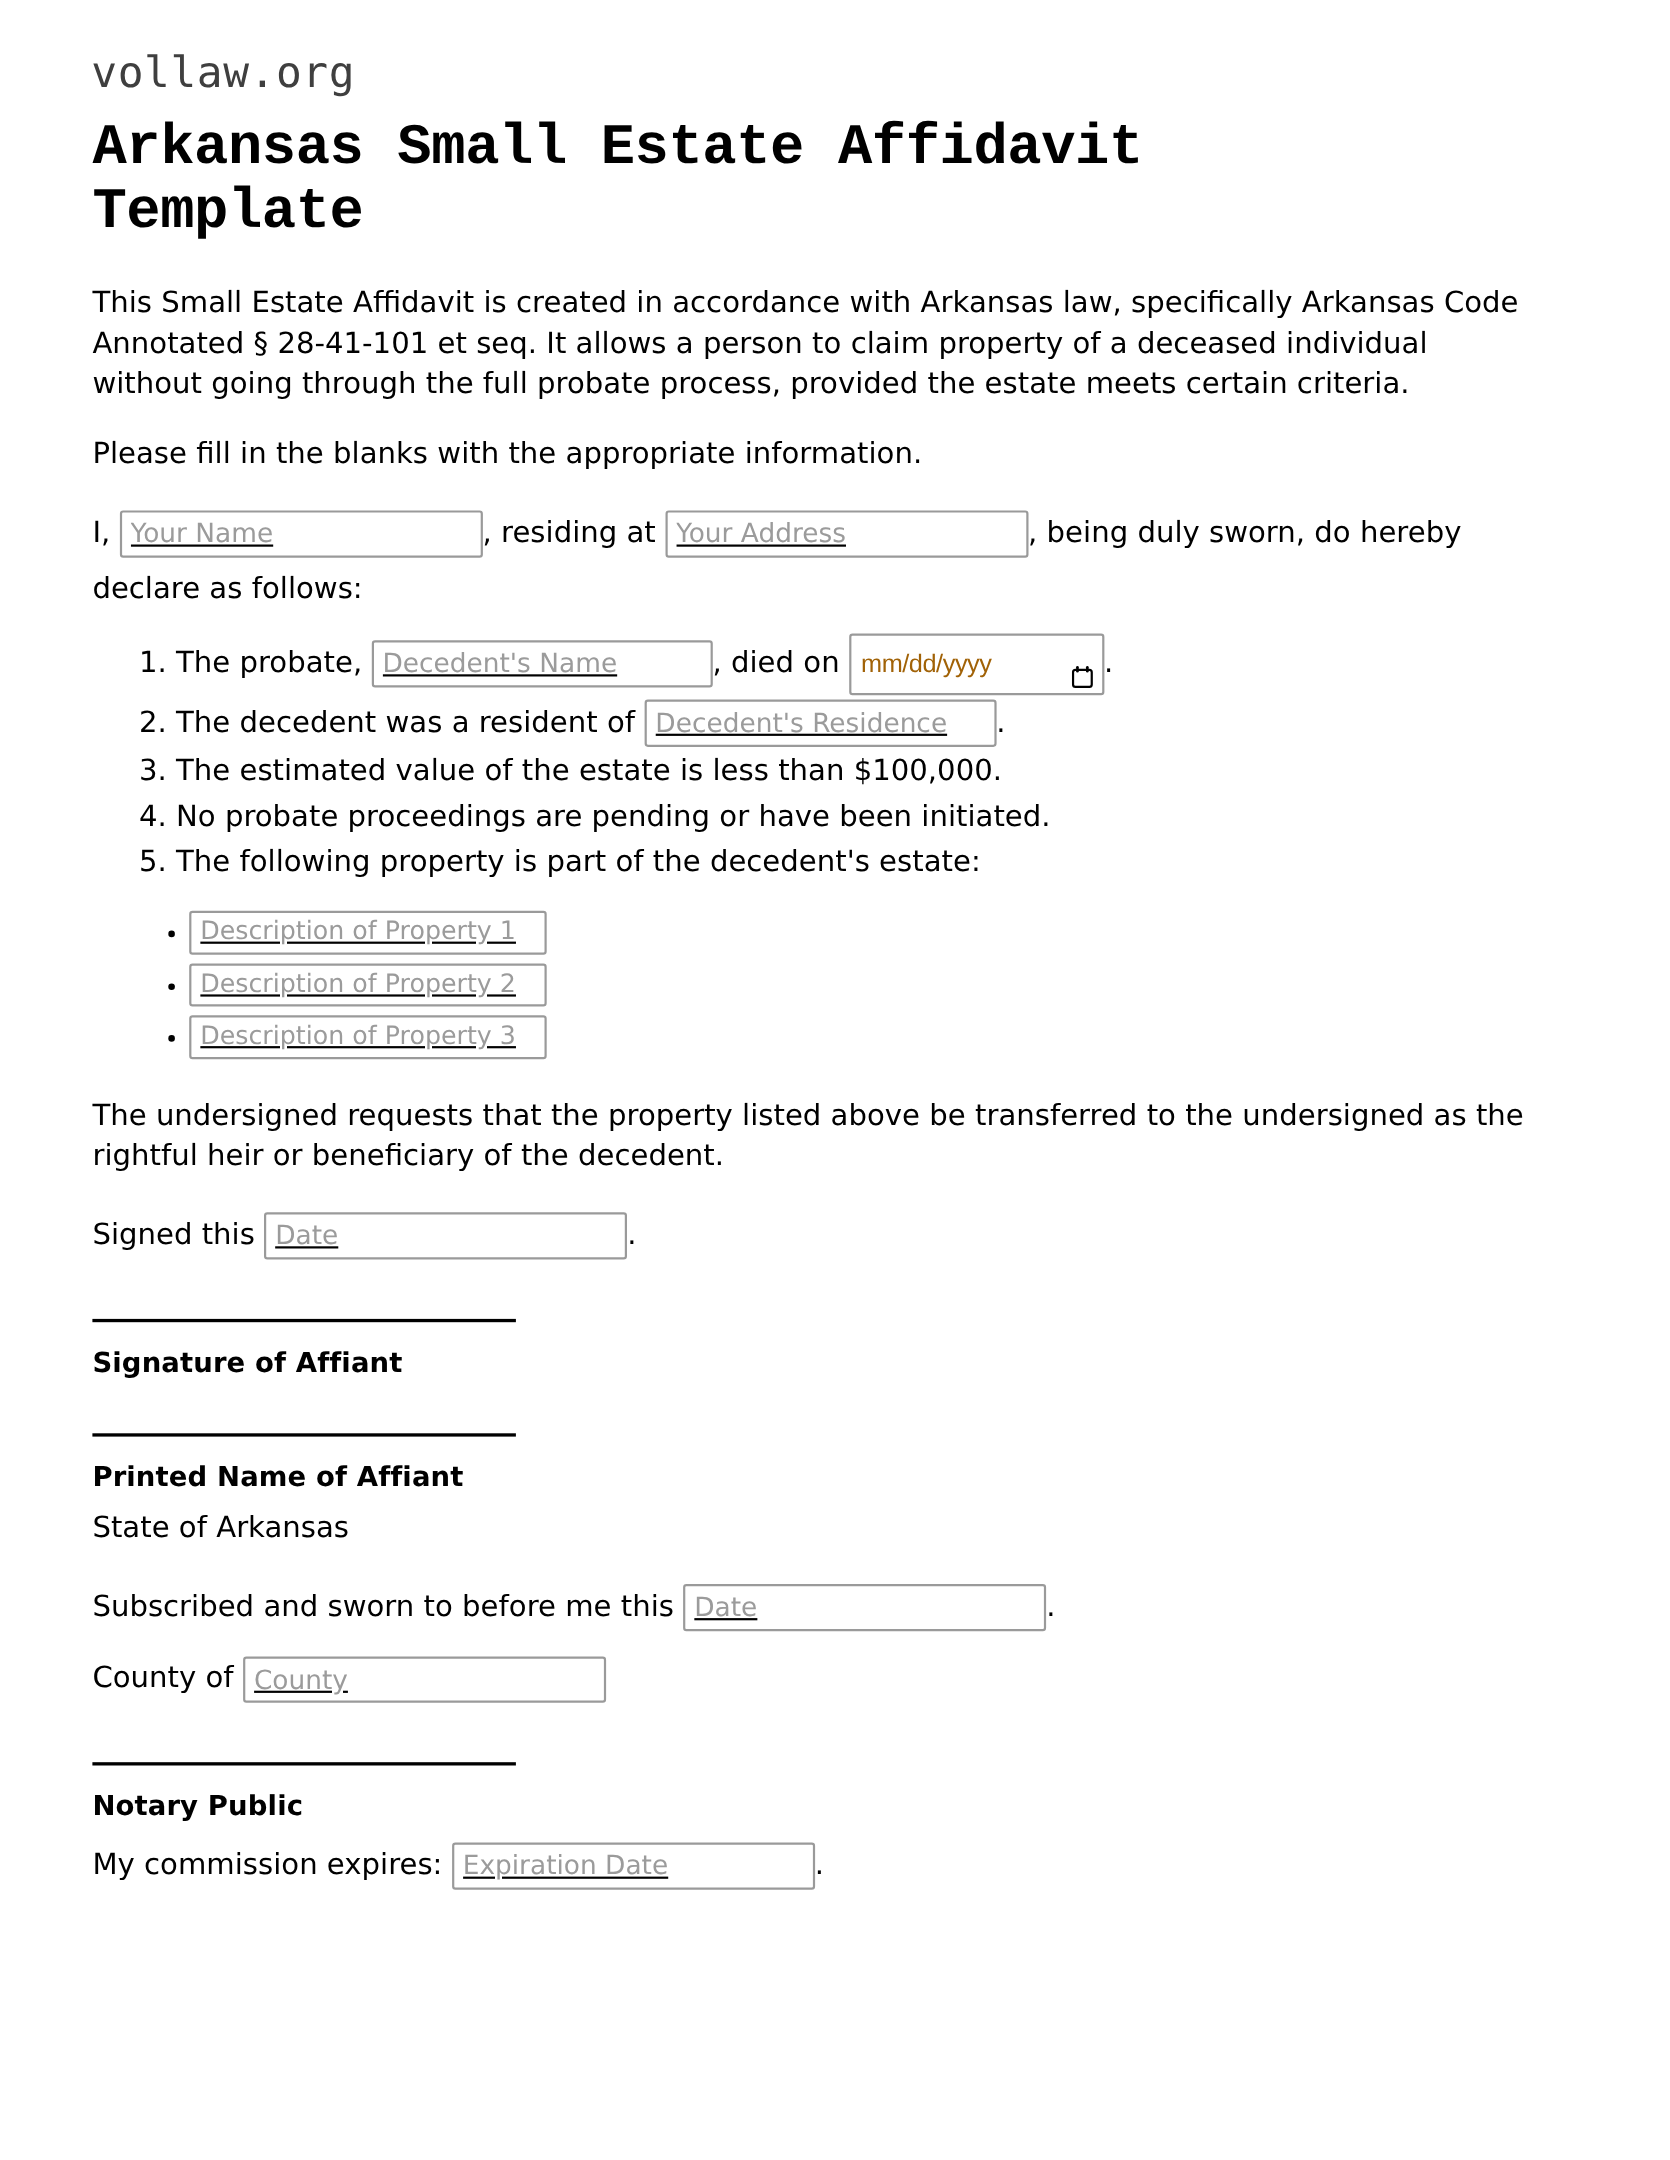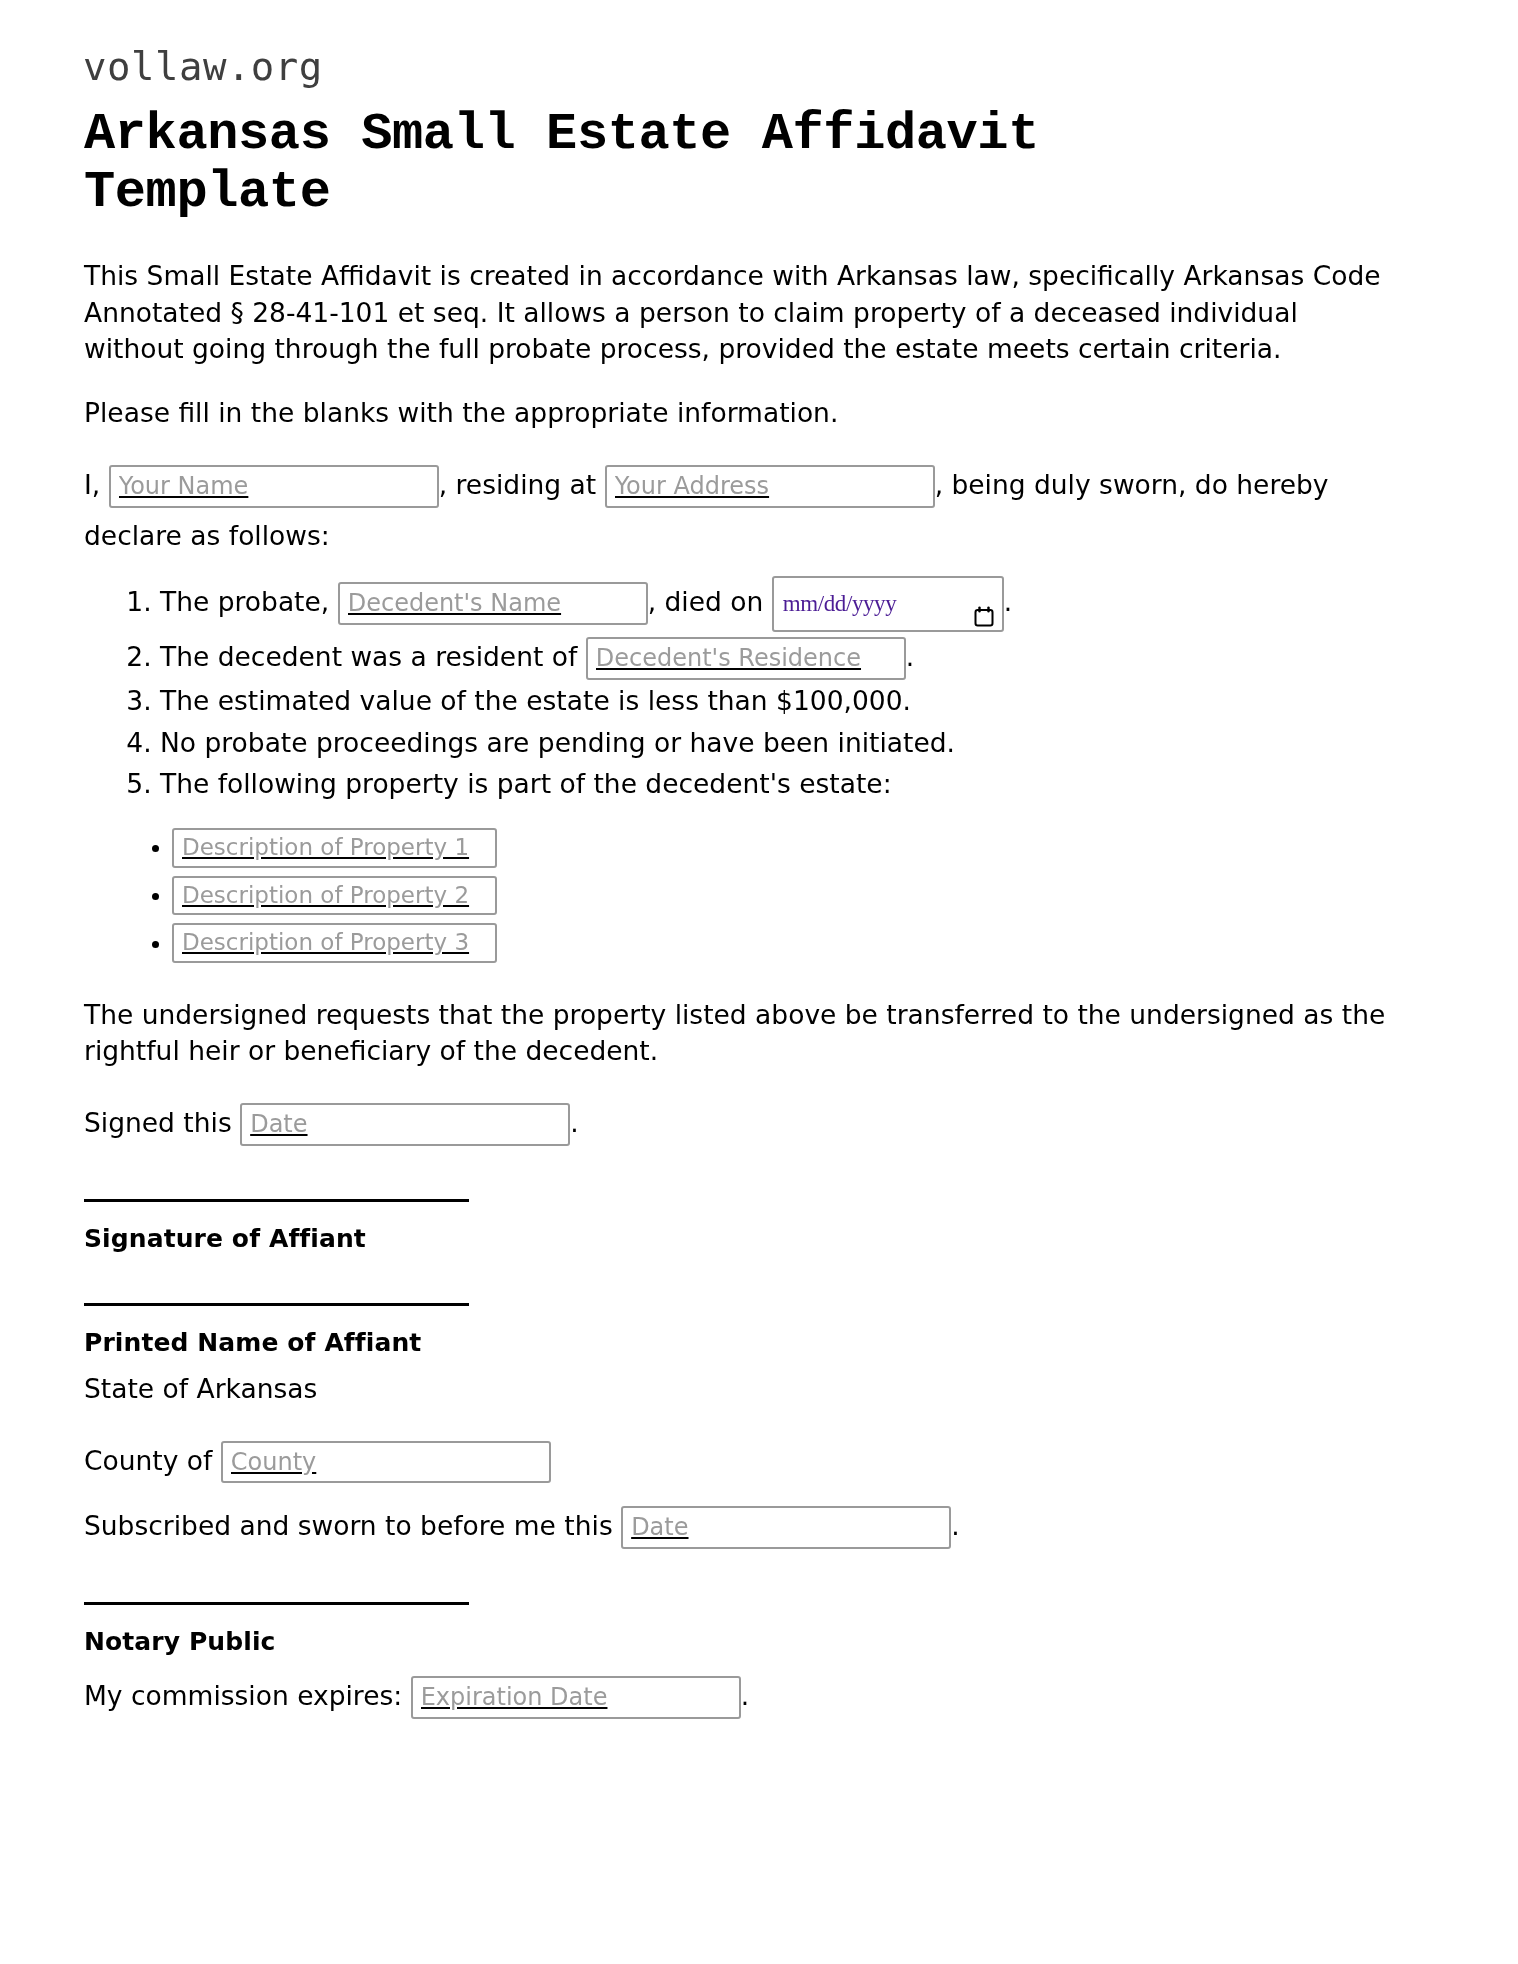--- a/index.html
+++ b/index.html
@@ -102,24 +102,24 @@
     align-items: center;
     border: 2px solid #9a9a9a;
     border-radius: 3px;
     background: #fff;
     padding: 4px 8px 4px 9px;
     vertical-align: middle;
     box-sizing: border-box;
     width: 232px;
   }
   .datewrap .dtxt {
-    font-family: Liberation Serif, serif;
+    font-family: Liberation Sans, sans-serif;
     font-size: 23px;
     letter-spacing: -0.4px;
-    color: #4c1d95;
+    color: #a16207;
     flex: 1 1 auto;
     white-space: nowrap;
   }
   .cal-icon {
     flex: 0 0 auto;
     width: 20px;
     height: 21px;
     margin-left: 6px;
     display: inline-block;
   }
@@ -228,26 +228,26 @@
     <hr class="sigline">
     <h3 class="sig-label">Signature of Affiant</h3>
 
     <hr class="sigline">
     <h3 class="sig-label">Printed Name of Affiant</h3>
 
     <div class="gap-sm"></div>
 
     <p class="para">State of Arkansas</p>
 
+    <p class="decl"><span>Subscribed and sworn to before me this</span>
+      <input type="text" class="fld fld-sworndate" placeholder="Date" style=""><span>.</span></p>
+
     <p class="decl"><span>County of</span>
       <input type="text" class="fld fld-county" placeholder="County" style=""></p>
 
-    <p class="decl"><span>Subscribed and sworn to before me this</span>
-      <input type="text" class="fld fld-sworndate" placeholder="Date" style=""><span>.</span></p>
-
     <hr class="sigline">
     <h3 class="sig-label">Notary Public</h3>
 
     <div class="gap-sm"></div>
 
     <p class="decl"><span>My commission expires:</span>
       <input type="text" class="fld fld-expire" placeholder="Expiration Date" style=""><span>.</span></p>
 
   </div>
 </div>

